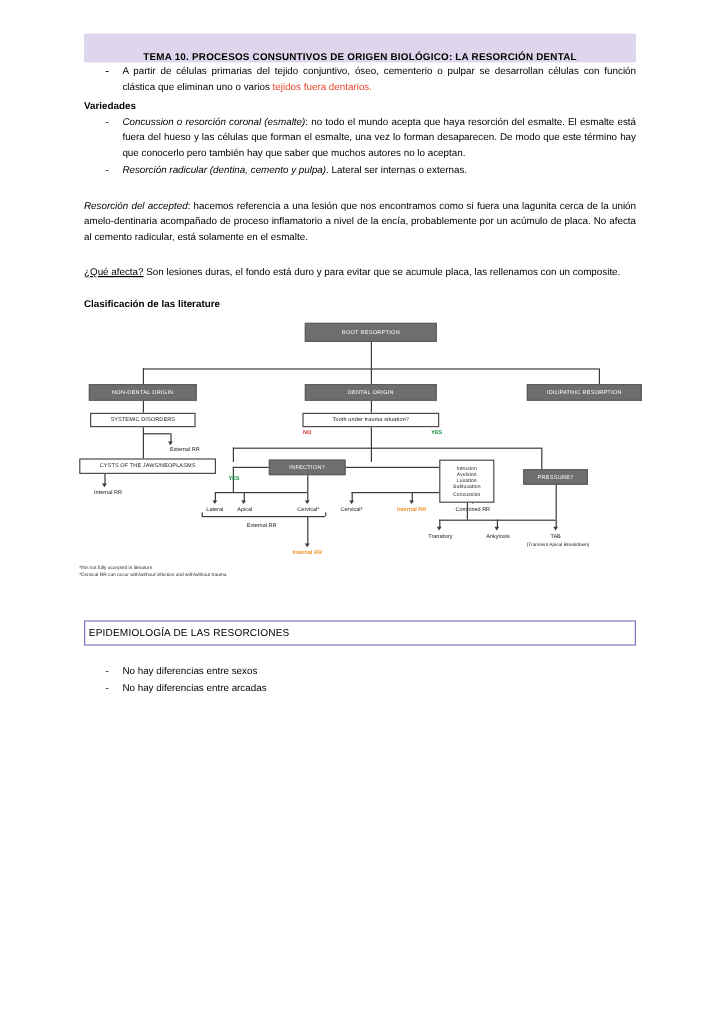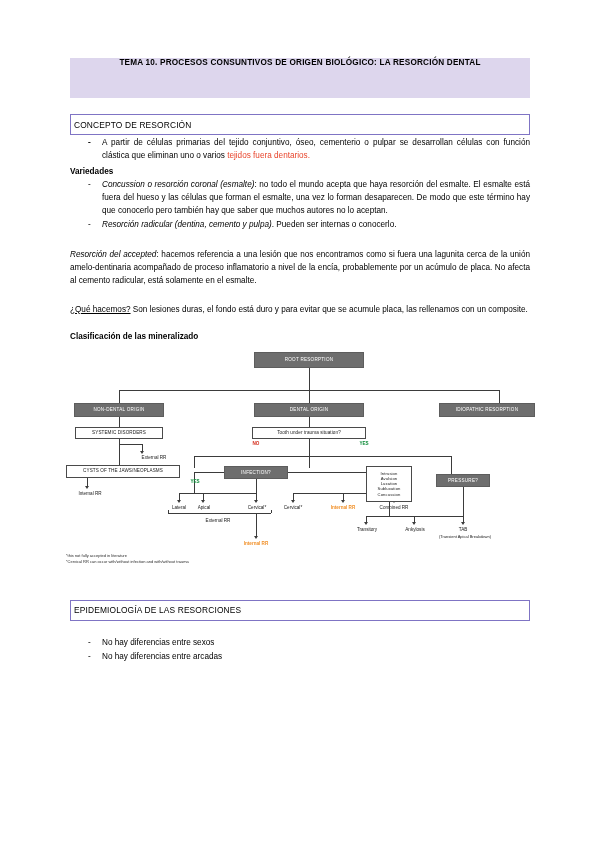--- a/index.html
+++ b/index.html
@@ -14,25 +14,25 @@
   }
   .page{
     position:absolute;
     left:0;top:0;width:600px;height:848px;
     box-sizing:border-box;
     padding:0 70px;
   }
 
   
   .title-banner{
-    margin-top:58px;
+    margin-top:28px;
     background:#ddd6ed;
-    height:40px;
+    height:24px;
     display:flex;
-    align-items:flex-start;
+    align-items:flex-end;
     justify-content:center;
     font-size:8.2px;
     font-weight:bold;
     letter-spacing:.2px;
     color:#000;
   }
 
   
   .section-box{
     border:1px solid #7f74c4;
@@ -140,23 +140,20 @@
 </style>
 </head>
 <body>
 
 <div class="page">
 
   <div class="title-banner">
     <span>TEMA 10. PROCESOS CONSUNTIVOS DE ORIGEN BIOLÓGICO: LA RESORCIÓN DENTAL</span>
   </div>
 
-  <div class="section-box sec-concept">
-    <span>CONCEPTO DE RESORCIÓN</span>
-  </div>
 
 
   <ul class="dash">
     <li>
       <span class="dash-mark">-</span>
     </li>
     <li>
       <span class="dash-mark">-</span>
       <span>A partir de células primarias del tejido conjuntivo, óseo, cementerio o pulpar se desarrollan células con función clástica que eliminan uno o varios </span><span class="red">tejidos fuera dentarios.</span>
     </li>
@@ -164,37 +161,37 @@
 
   <div class="h-label tight">Variedades</div>
 
   <ul class="dash">
     <li>
       <span class="dash-mark">-</span>
       <span class="it">Concussion o resorción coronal (esmalte)</span><span>: no todo el mundo acepta que haya resorción del esmalte. El esmalte está fuera del hueso y las células que forman el esmalte, una vez lo forman desaparecen. De modo que este término hay que conocerlo pero también hay que saber que muchos autores no lo aceptan.</span>
     </li>
     <li>
       <span class="dash-mark">-</span>
-      <span class="it">Resorción radicular (dentina, cemento y pulpa)</span><span>. Pueden ser internas o conocerlo.</span>
+      <span class="it">Resorción radicular (dentina, cemento y pulpa)</span><span>. Lateral ser internas o externas.</span>
     </li>
   </ul>
 
   <div class="gap-lg"></div>
 
   <p class="para">
     <span class="it">Resorción del accepted</span><span>: hacemos referencia a una lesión que nos encontramos como si fuera una lagunita cerca de la unión amelo-dentinaria acompañado de proceso inflamatorio a nivel de la encía, probablemente por un acúmulo de placa. No afecta al cemento radicular, está solamente en el esmalte.</span>
   </p>
 
   <div class="gap-lg"></div>
 
   <p class="para">
-    <span class="u">¿Qué hacemos?</span><span> Son lesiones duras, el fondo está duro y para evitar que se acumule placa, las rellenamos con un composite.</span>
+    <span class="u">¿Qué afecta?</span><span> Son lesiones duras, el fondo está duro y para evitar que se acumule placa, las rellenamos con un composite.</span>
   </p>
 
-  <div class="h-label" style="margin-top:16px;">Clasificación de las mineralizado</div>
+  <div class="h-label" style="margin-top:16px;">Clasificación de las literature</div>
 
   <div class="diagram">
 
     <div class="nd box-grey" style="left:188px;top:4px;width:110px;height:16px;">
       <span>ROOT RESORPTION</span>
     </div>
     <div class="ln lnv" style="left:243px;top:20px;height:22px;"></div>
 
     <div class="ln lnh" style="left:53px;top:42px;width:380px;"></div>
     <div class="ln lnv" style="left:53px;top:42px;height:13px;"></div>

